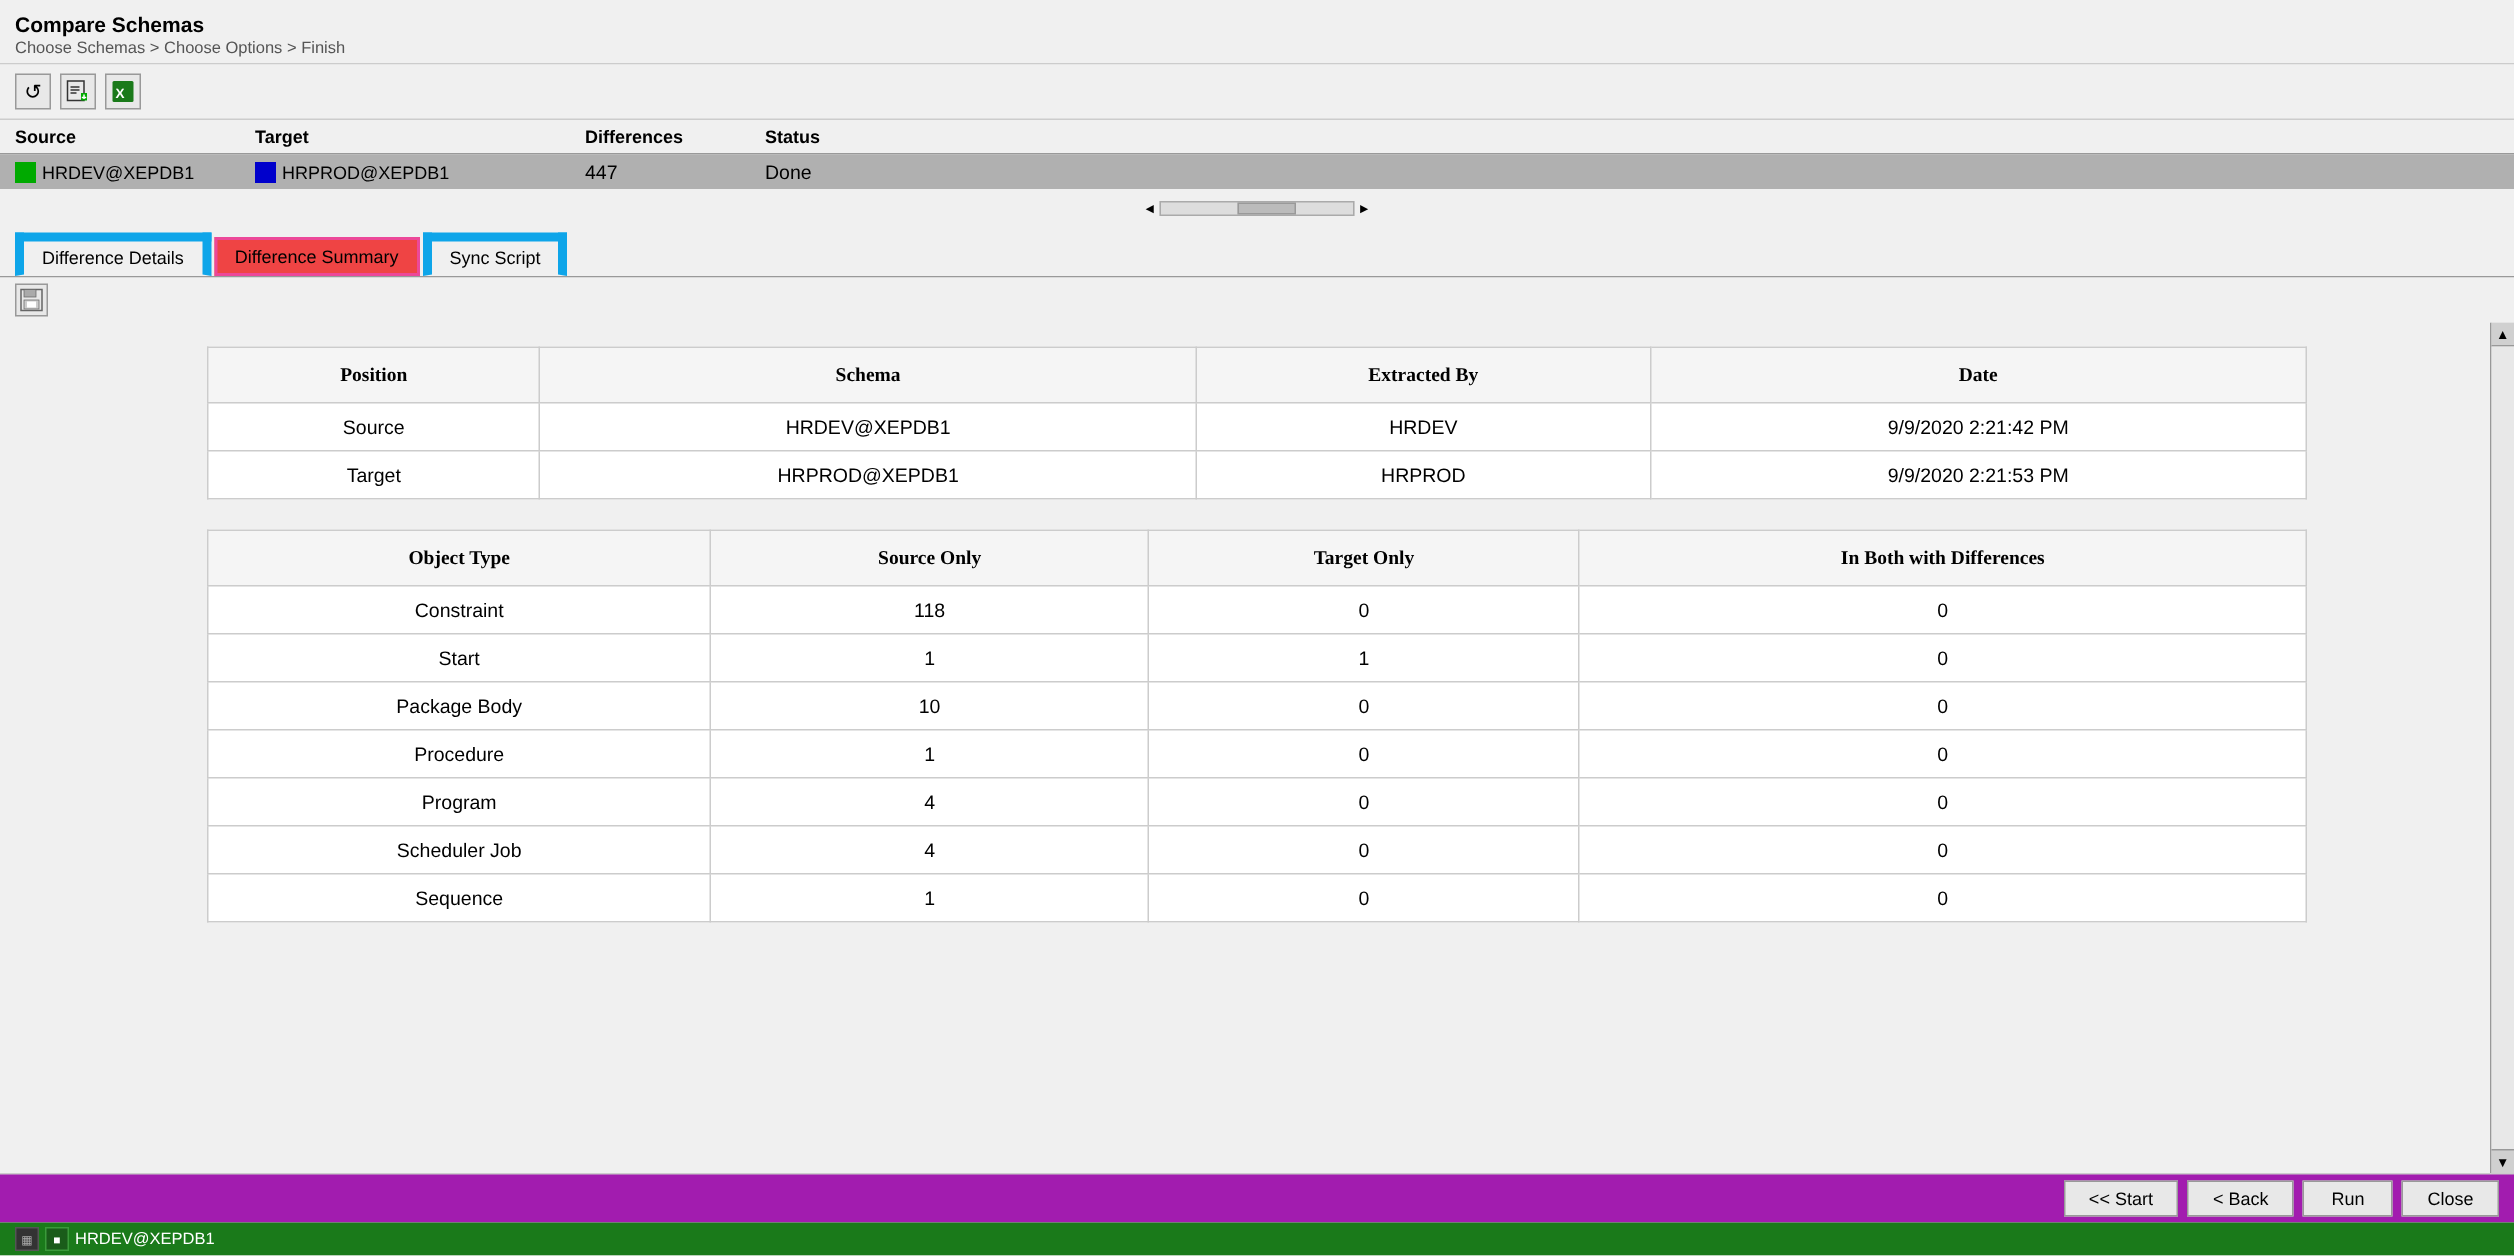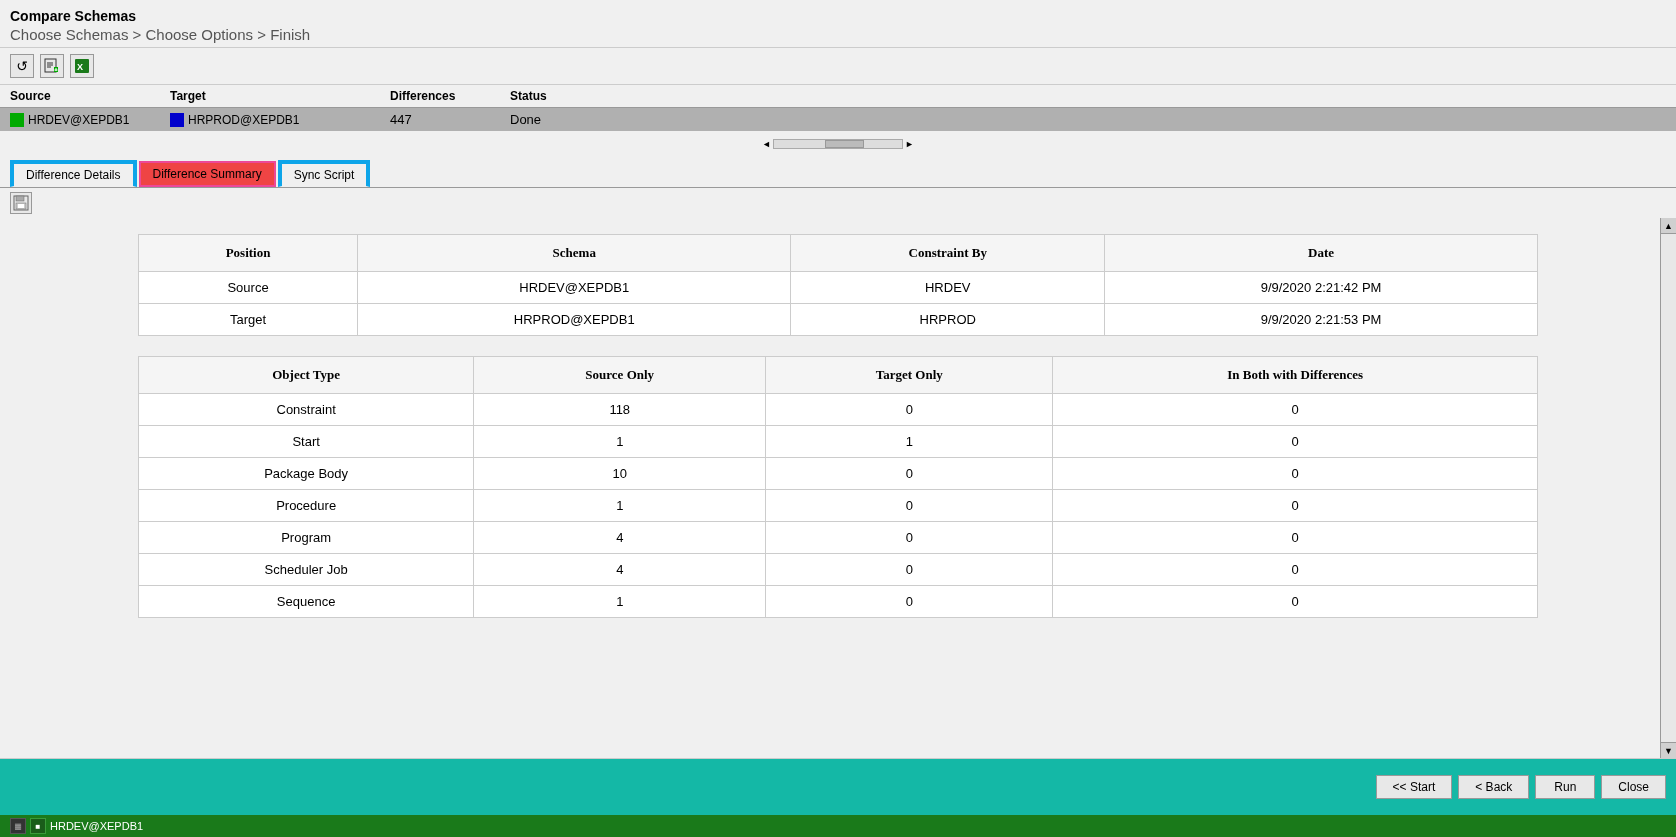--- a/index.html
+++ b/index.html
@@ -1,57 +1,57 @@
 <!DOCTYPE html>
 <html><head>
   <meta charset="utf-8">
   <style>
     * { box-sizing: border-box; margin: 0; padding: 0; }
     body { font-family: 'Segoe UI', Tahoma, Geneva, Verdana, sans-serif; font-size: 13px; background: #f0f0f0; color: #000; height: 837px; width: 1676px; overflow: hidden; display: flex; flex-direction: column; }
 
     
     .header { background: #f0f0f0; padding: 8px 10px 4px 10px; border-bottom: 1px solid #ccc; }
     .header-title { font-weight: bold; font-size: 14px; }
-    .breadcrumb { font-size: 15px; color: #555; margin-top: 2px; }
+    .breadcrumb { font-size: 11px; color: #555; margin-top: 2px; }
 
     
     .toolbar { padding: 6px 10px; display: flex; gap: 6px; align-items: center; background: #f0f0f0; border-bottom: 1px solid #ccc; }
     .toolbar-btn { width: 24px; height: 24px; border: 1px solid #999; background: #e8e8e8; cursor: pointer; display: flex; align-items: center; justify-content: center; font-size: 14px; }
 
     
     .schema-header { display: grid; grid-template-columns: 160px 220px 120px 100px; padding: 4px 10px; background: #f0f0f0; font-weight: bold; font-size: 12px; border-bottom: 1px solid #999; }
     .schema-row { display: grid; grid-template-columns: 160px 220px 120px 100px; padding: 4px 10px; background: #b0b0b0; align-items: center; }
     .schema-indicator { width: 14px; height: 14px; display: inline-block; margin-right: 4px; vertical-align: middle; }
     .schema-cell { display: flex; align-items: center; font-size: 12px; }
 
     
     .scroll-indicator { text-align: center; padding: 4px; background: #f0f0f0; }
 
     
     .tabs-area { background: #f0f0f0; padding: 6px 10px 0 10px; display: flex; align-items: flex-end; gap: 0; border-bottom: 1px solid #999; }
-    .tab { padding: 4px 12px; border: 4px solid #0ea5e9; background: #e0e0e0; cursor: pointer; font-size: 12px; margin-right: 2px; }
+    .tab { padding: 4px 12px; border: 6px solid #0ea5e9; background: #e0e0e0; cursor: pointer; font-size: 12px; margin-right: 2px; }
     .tab.highlighted { border: 2px solid #ec4899; background: #ef4444; }
 
     
     .sub-toolbar { padding: 4px 10px; background: #f0f0f0; }
     .sub-toolbar-btn { width: 22px; height: 22px; border: 1px solid #999; background: #e8e8e8; cursor: pointer; display: flex; align-items: center; justify-content: center; font-size: 12px; }
 
     
     .summary-table { border-collapse: collapse; width: 100%; max-width: 1400px; margin: 0 auto 20px auto; background: #fff; }
     .summary-table th { background: #f5f5f5; border: 1px solid #ccc; padding: 10px 16px; text-align: center; font-weight: bold; font-size: 13px; font-family: Liberation Serif, serif; }
     .summary-table td { border: 1px solid #ccc; padding: 8px 16px; text-align: center; font-size: 13px; background: #fff; }
 
     
     .right-scroll { position: absolute; right: 0; top: 0; width: 16px; height: 100%; background: #e0e0e0; border-left: 1px solid #999; display: flex; flex-direction: column; }
     .right-scroll .up-arrow { height: 16px; background: #d0d0d0; border-bottom: 1px solid #999; display: flex; align-items: center; justify-content: center; cursor: pointer; font-size: 9px; }
     .right-scroll .down-arrow { height: 16px; background: #d0d0d0; border-top: 1px solid #999; display: flex; align-items: center; justify-content: center; cursor: pointer; font-size: 9px; margin-top: auto; }
     .right-scroll .scroll-track { flex: 1; background: #e8e8e8; }
 
     
-    .footer { padding: 16px 10px; background: #14b8a6; border-top: 1px solid #ccc; display: flex; justify-content: flex-end; gap: 6px; align-items: center; }
+    .footer { padding: 4px 10px; background: #a21caf; border-top: 1px solid #ccc; display: flex; justify-content: flex-end; gap: 6px; align-items: center; }
     .footer-btn { padding: 4px 16px; border: 1px solid #999; background: #e8e8e8; cursor: pointer; font-size: 12px; min-width: 60px; }
 
     
     .status-bar { background: #1a7a1a; color: #fff; padding: 3px 10px; font-size: 11px; display: flex; align-items: center; gap: 8px; }
 
     .content-wrapper { display: flex; flex: 1; overflow: hidden; position: relative; }
     .content-scroll { flex: 1; overflow-y: auto; overflow-x: hidden; padding: 16px 30px; }
   </style>
 </head>
 <body>
@@ -136,21 +136,21 @@
 </div>
 
 <div class="content-wrapper">
   <div class="content-scroll">
 
     <table class="summary-table">
       <thead>
         <tr>
           <th>Position</th>
           <th>Schema</th>
-          <th>Constraint By</th>
+          <th>Extracted By</th>
           <th>Date</th>
         </tr>
       </thead>
       <tbody>
         <tr>
           <td>Source</td>
           <td>HRDEV@XEPDB1</td>
           <td>HRDEV</td>
           <td>9/9/2020 2:21:42 PM</td>
         </tr>

